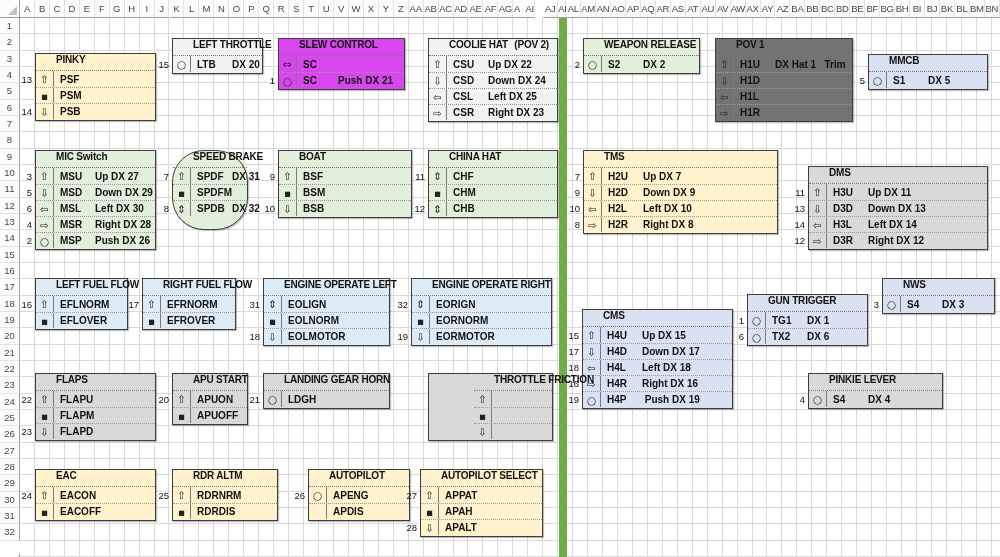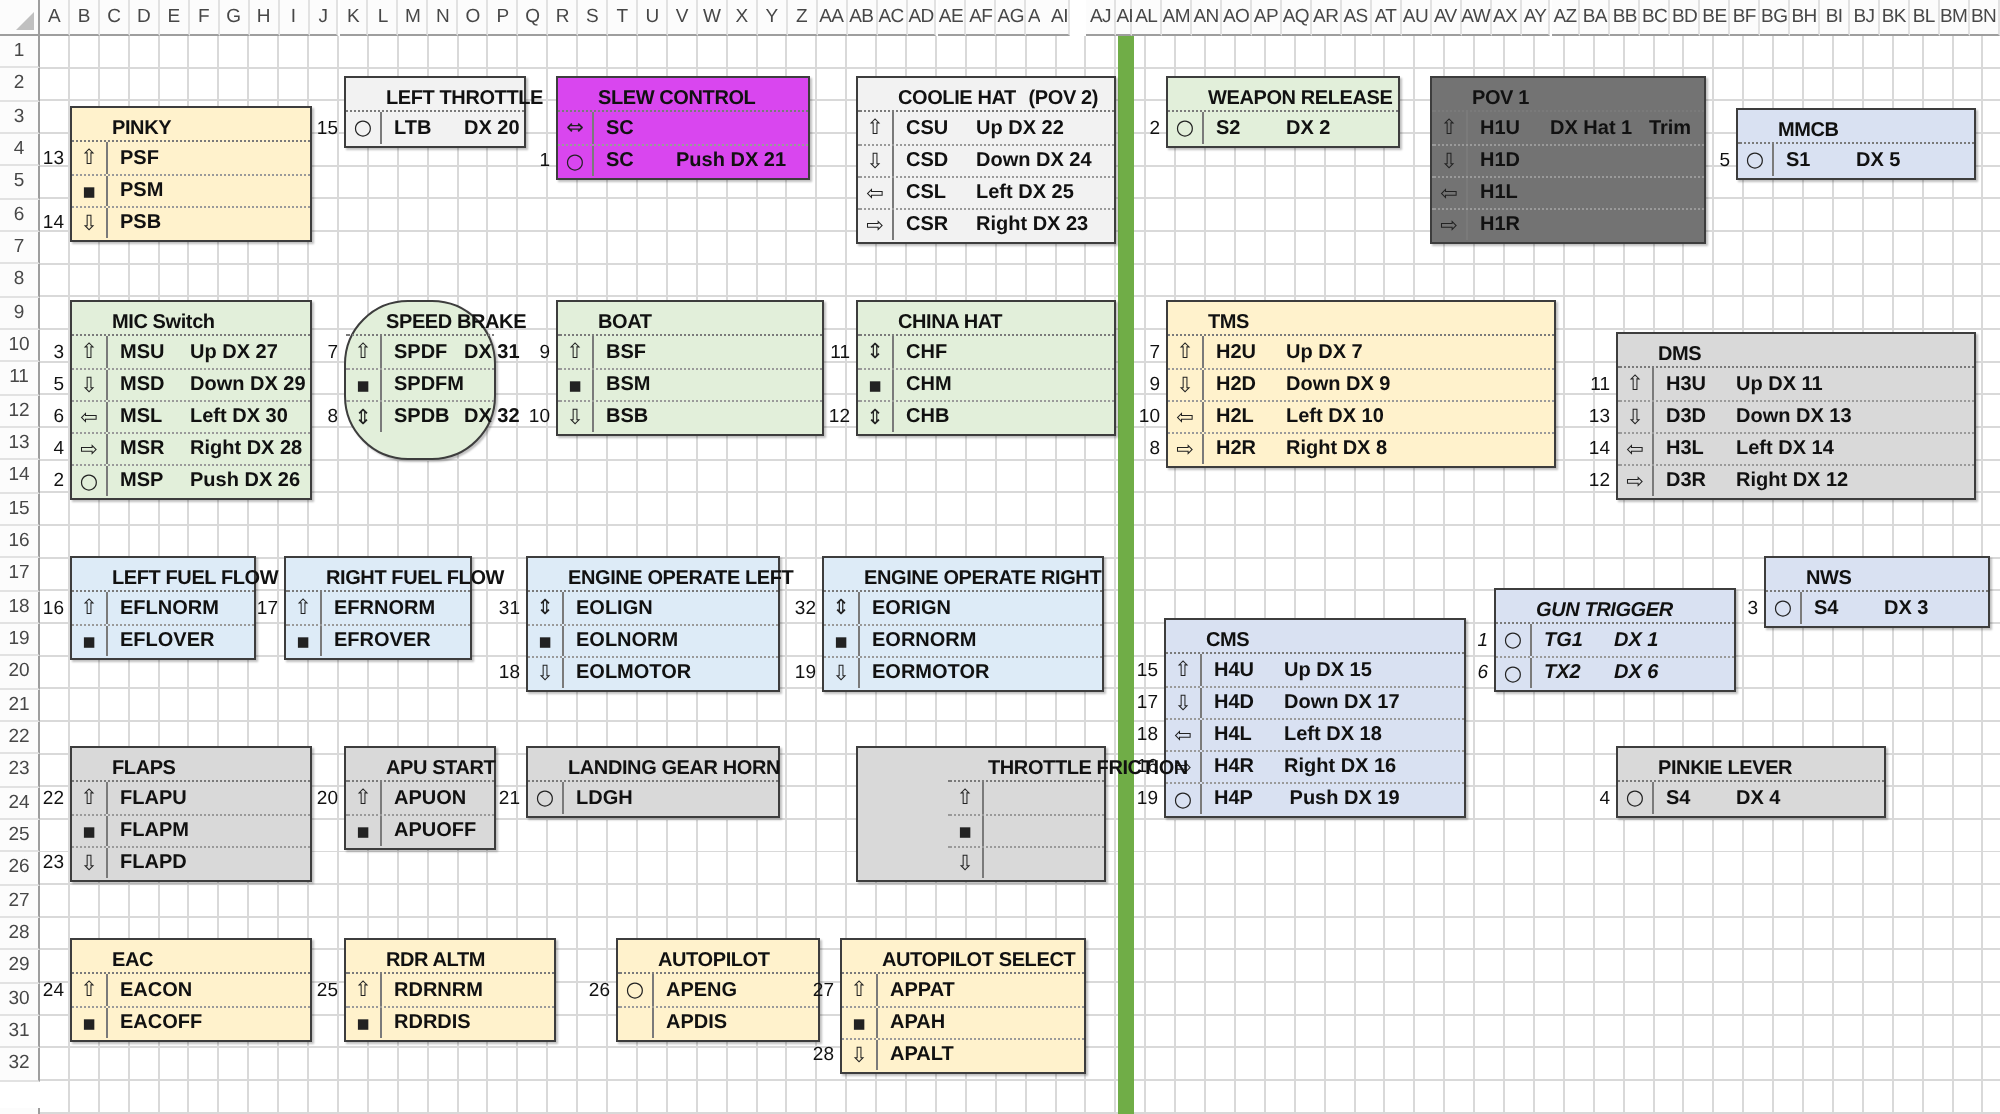--- a/index.html
+++ b/index.html
@@ -18,21 +18,21 @@
     font-size:9.5px;color:#474747;display:flex;align-items:center;justify-content:center;}
   
   .grid{position:absolute;left:20px;top:18px;width:980px;height:539px;
     background-image:
       repeating-linear-gradient(to right,transparent 0,transparent 13.95px,#d9d9d9 13.95px,#d9d9d9 14.95px),
       repeating-linear-gradient(to bottom,transparent 0,transparent 15.33px,#d9d9d9 15.33px,#d9d9d9 16.33px);}
   .divider{position:absolute;top:18px;width:8px;height:539px;}
   
   .box{position:absolute;border:1.5px solid #3d3d3d;box-sizing:border-box;
     box-shadow:1px 1px 1px rgba(0,0,0,0.25);}
-  .box-title{height:17px;display:flex;align-items:flex-end;font-weight:bold;font-size:10px;
+  .box-title{height:17px;display:flex;align-items:flex-start;font-weight:bold;font-size:10px;
     letter-spacing:-0.2px;color:#111;border-bottom:1px dotted #7a7a7a;box-sizing:border-box;
     padding-left:20px;white-space:nowrap;}
   .box-subtitle{flex:1;text-align:right;padding-right:8px;font-weight:bold;}
   .box-row{position:relative;height:16px;display:flex;align-items:center;box-sizing:border-box;}
   .box-row + .box-row{border-top:1px dotted #9a9a9a;}
   .row-icon{flex:0 0 18px;height:100%;display:flex;align-items:center;justify-content:center;
     font-size:10.5px;color:#222;border-right:1px solid #7a7a7a;box-sizing:border-box;
     font-family:"DejaVu Sans",sans-serif;}
   .row-code{font-weight:bold;font-size:10px;color:#111;margin-left:6px;margin-right:2px;
     min-width:33px;display:inline-block;white-space:pre;}
@@ -512,21 +512,21 @@
           <span class="row-code">H4R</span>
           <span class="row-action">Right DX 16</span>
         </div>
         <div class="box-row">
           <span class="row-num">19</span>
           <span class="row-icon">○</span>
           <span class="row-code">H4P</span>
           <span class="row-action"> Push DX 19</span>
         </div>
       </div>
-      <div class="box" style="left: 747px; top: 294px; width: 121px; height: 52px; background: rgb(217, 225, 242); font-style: italic;">
+      <div class="box" style="left: 747px; top: 294px; width: 121px; height: 52px; background: rgb(217, 225, 242);">
         <div class="box-title">
           <span>GUN TRIGGER</span>
         </div>
         <div class="box-row">
           <span class="row-num">1</span>
           <span class="row-icon">○</span>
           <span class="row-code">TG1</span>
           <span class="row-action">DX 1</span>
         </div>
         <div class="box-row">

